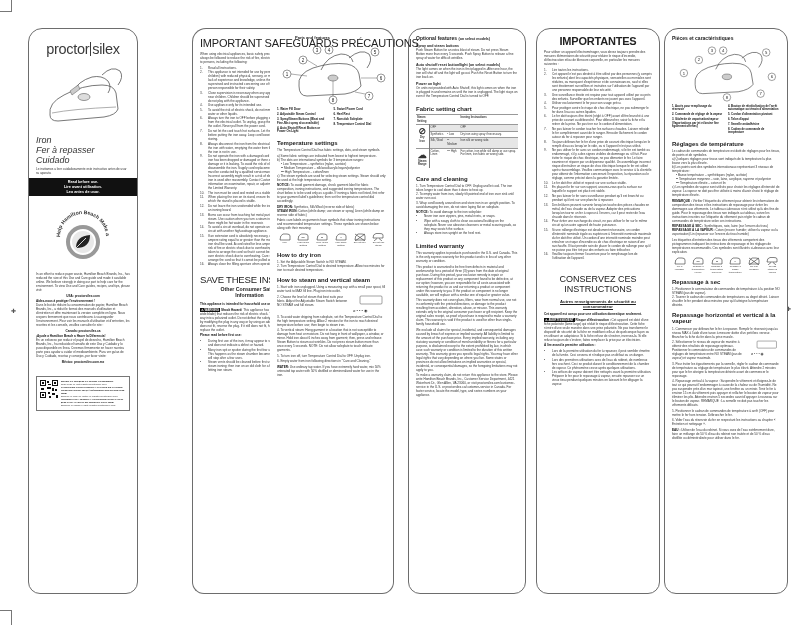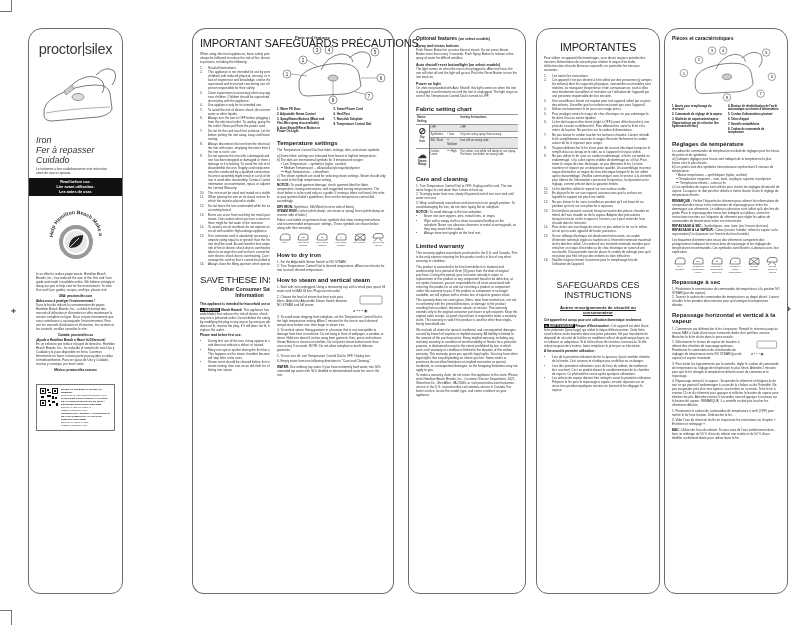--- a/index.html
+++ b/index.html
@@ -4,21 +4,21 @@
 <style>
   * { box-sizing: border-box; margin: 0; padding: 0; }
   html, body { width: 802px; height: 625px; background: #ffffff; overflow: hidden; }
   body { position: relative; font-family: "Liberation Sans", sans-serif; color: #1a1a1a; }
   .crop { position: absolute; border-color: #777; border-style: solid; border-width: 0; }
   .panel {
     position: absolute; top: 28px; height: 566px;
     border: 1px solid #6d6d6d; border-radius: 14px 14px 12px 12px; background: #fff;
     overflow: hidden; padding: 6px 7px;
   }
-  .p-cover { left: 28px; width: 95px; }
+  .p-cover { left: 28px; width: 110px; }
   .p-safe { left: 156px; width: 114px; border-right: none; border-radius: 14px 0 0 12px; }
   .p-parts { left: 270px; width: 124px; border-left: none; border-radius: 0 14px 12px 0; }
   .p-opt { left: 408px; width: 118px; }
   .p-imp { left: 536px; width: 124px; }
   .p-pieces { left: 664px; width: 124px; }
 
   .tiny { font-size: 3.1px; line-height: 4.0px; color: #333; }
   .tiny p { margin-bottom: 1.5px; }
   .tiny ol, .tiny ul { list-style: none; }
   .tiny li { display: flex; gap: 2px; margin-bottom: 0.6px; }
@@ -427,21 +427,21 @@
   <div class="tiny">
     <p>This warranty applies to products purchased in the U.S. and Canada. This is the only express warranty for this product and is in lieu of any other warranty or condition.</p>
     <p>This product is warranted to be free from defects in material and workmanship for a period of three (3) years from the date of original purchase. During this period, your exclusive remedy is repair or replacement of this product or any component found to be defective, at our option; however, you are responsible for all costs associated with returning the product to us and our returning a product or component under this warranty to you. If the product or component is no longer available, we will replace with a similar one of equal or greater value.</p>
     <p>This warranty does not cover glass, filters, wear from normal use, use not in conformity with the printed directions, or damage to the product resulting from accident, alteration, abuse, or misuse. This warranty extends only to the original consumer purchaser or gift recipient. Keep the original sales receipt, as proof of purchase is required to make a warranty claim. This warranty is void if the product is used for other than single-family household use.</p>
     <p>We exclude all claims for special, incidental, and consequential damages caused by breach of express or implied warranty. All liability is limited to the amount of the purchase price. Every implied warranty, including any statutory warranty or condition of merchantability or fitness for a particular purpose, is disclaimed except to the extent prohibited by law, in which case such warranty or condition is limited to the duration of this written warranty. This warranty gives you specific legal rights. You may have other legal rights that vary depending on where you live. Some states or provinces do not allow limitations on implied warranties or special, incidental, or consequential damages, so the foregoing limitations may not apply to you.</p>
     <p>To make a warranty claim, do not return this appliance to the store. Please write Hamilton Beach Brands, Inc., Customer Service Department, 4421 Waterfront Dr., Glen Allen, VA 23060, or visit proctorsilex.com/customer-service in the U.S. or proctorsilex.ca/customer-service in Canada. For faster service, locate the model, type, and series numbers on your appliance.</p>
   </div>
 </section>
 
 <section class="panel p-imp">
-  <h1 class="h-big center" style="margin-top:6px;">IMPORTANTES</h1>
+  <h1 class="h-big center" style="font-weight:bold;">IMPORTANTES</h1>
   <div class="tiny" style="margin-top:3px;">
     <p>Pour utiliser un appareil électroménager, vous devez toujours prendre des mesures élémentaires de sécurité pour réduire le risque d'incendie, d'électrocution et/ou de blessure corporelle, en particulier les mesures suivantes :</p>
     <ol>
       <li>
           <span class="n">1.</span>
           <span>Lire toutes les instructions.</span>
         </li>
       <li>
           <span class="n">2.</span>
           <span>Cet appareil n'est pas destiné à être utilisé par des personnes (y compris les enfants) dont les capacités physiques, sensorielles ou mentales sont réduites, ou manquant d'expérience et de connaissances, sauf si elles sont étroitement surveillées et instruites sur l'utilisation de l'appareil par une personne responsable de leur sécurité.</span>
@@ -496,21 +496,21 @@
         </li>
       <li>
           <span class="n">15.</span>
           <span>Si une rallonge électrique est absolument nécessaire, un cordon d'intensité nominale égale ou supérieure à l'intensité nominale maximale du fer doit être utilisé. Un cordon d'une intensité nominale moindre peut entraîner un risque d'incendie ou de choc électrique en raison d'une surchauffe. Il faut prendre soin de placer le cordon de rallonge pour qu'il ne puisse pas être tiré par des enfants ou faire trébucher.</span>
         </li>
       <li>
           <span class="n">16.</span>
           <span>Veuillez toujours fermer l'ouverture pour le remplissage lors de l'utilisation de l'appareil.</span>
         </li>
     </ol>
-    <h2 class="center" style="font-size:9px;font-weight:normal;color:#222;line-height:10px;margin:14px 6px 5px;">SAFEGUARDS CES INSTRUCTIONS</h2>
+    <h2 class="center" style="font-size:9px;font-weight:normal;color:#222;line-height:10px;margin:14px 6px 5px;">CONSERVEZ CES INSTRUCTIONS</h2>
     <h3 class="center underline" style="font-size:4.2px;font-weight:bold;color:#222;line-height:5px;margin:0 4px 3px;">Autres renseignements de sécurité au consommateur</h3>
     <p class="b">Cet appareil est conçu pour une utilisation domestique seulement.</p>
     <p><span class="warn-tag">⚠ AVERTISSEMENT</span> <span class="b">Risque d'électrocution :</span> <span>Cet appareil est doté d'une fiche polarisée (lame large) qui réduit le risque d'électrocution. Cette fiche n'entre d'une seule manière dans une prise polarisée. Ne pas transformer le dispositif de sécurité de la fiche en modifiant celle-ci de quelconque façon ou en utilisant un adaptateur. Si la fiche refuse de s'insérer, inversez-la. Si elle refuse toujours de s'insérer, faites remplacer la prise par un électricien.</span></p>
     <p class="b">À lire avant la première utilisation :</p>
     <ul>
       <li>
           <span class="n">•</span>
           <span>Lors de la première utilisation du fer à repasser, il peut sembler émettre de la fumée. Ceci cessera et n'indique pas un défaut ou un danger.</span>
         </li>
       <li>

